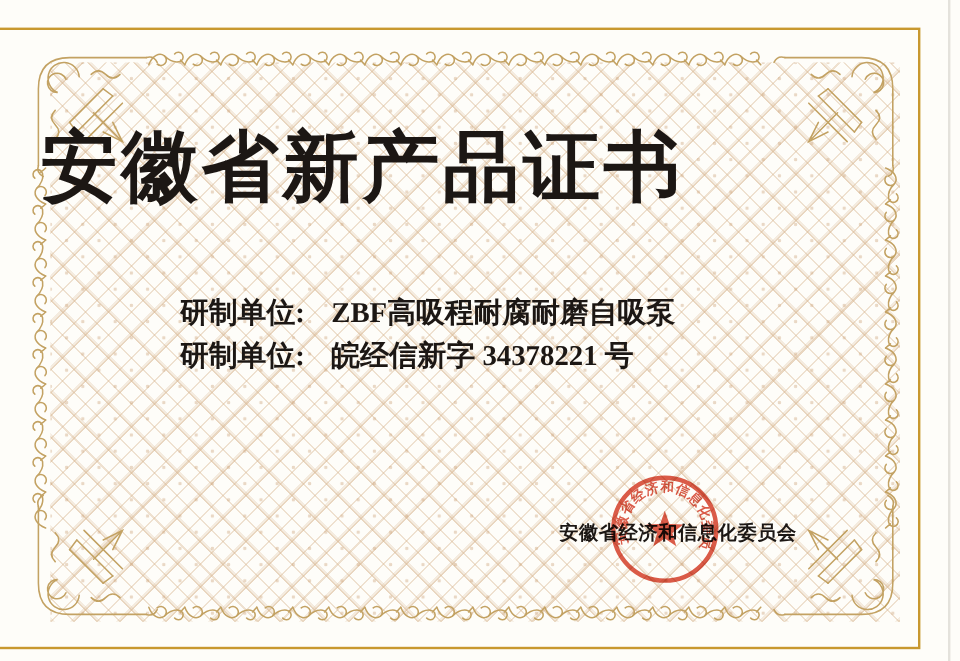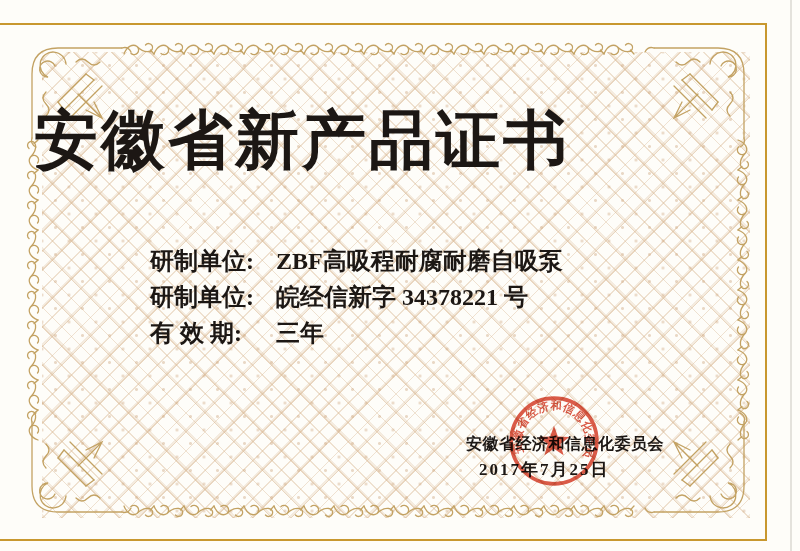--- a/index.html
+++ b/index.html
@@ -153,27 +153,23 @@
 
   <div class="title">安徽省新产品证书</div>
 
   <div class="fields">
     <div class="field">
       <span class="flabel">研制单位:</span><span class="fvalue">ZBF高吸程耐腐耐磨自吸泵</span>
     </div>
     <div class="field">
       <span class="flabel">研制单位:</span><span class="fvalue">皖经信新字 34378221 号</span>
     </div>
-    <div class="field">
-      <span class="flabel">有 效 期:</span><span class="fvalue">三年</span>
-    </div>
   </div>
 
   <div class="issuer">安徽省经济和信息化委员会</div>
-  <div class="issue-date">2017年7月25日</div>
 
   <svg id="seal" width="98" height="98" viewBox="0 0 96 96">
     <circle class="seal-stroke" cx="48" cy="48" r="42" stroke-width="3.6"></circle>
     <polygon class="seal-fill" points="48,33 51.8,43.7 63.2,44.1 54.2,51 57.4,61.9 48,55.5 38.6,61.9 41.8,51 32.8,44.1 44.2,43.7"></polygon>
     <path id="sealArc" fill="none" d="M17.9 59.9 A32 32 0 1 1 78.1 59.9"></path>
     <text>
       <textPath href="#sealArc" startOffset="0">安徽省经济和信息化委员会</textPath>
     </text>
   </svg>
 

